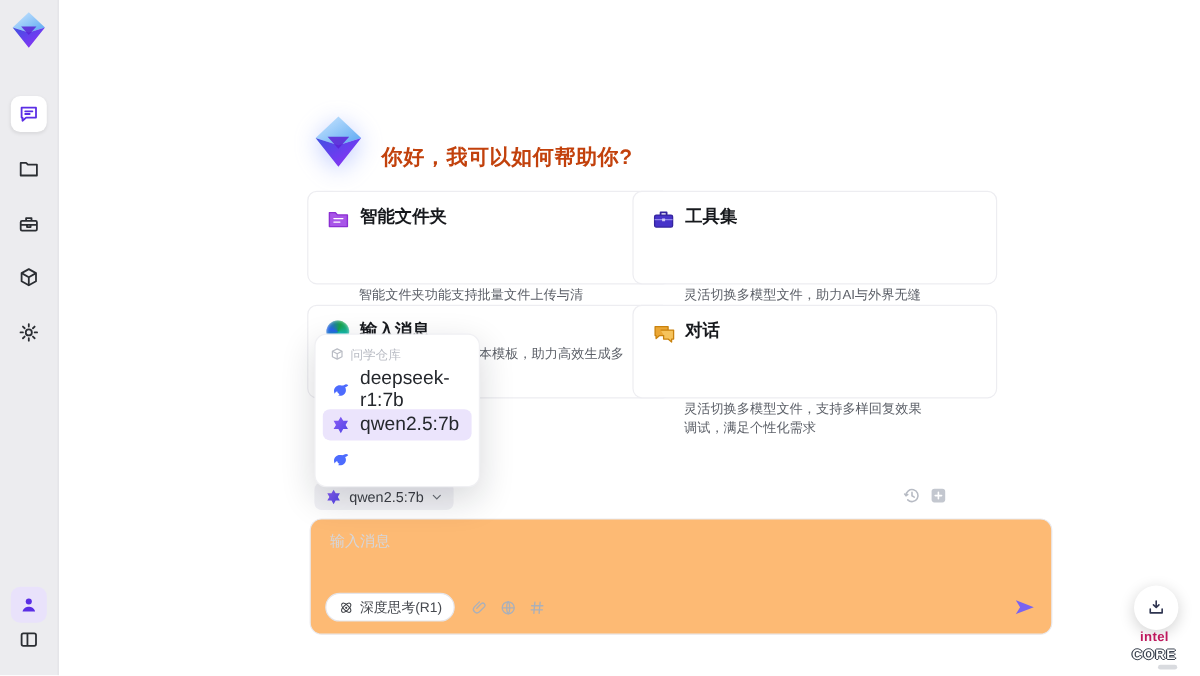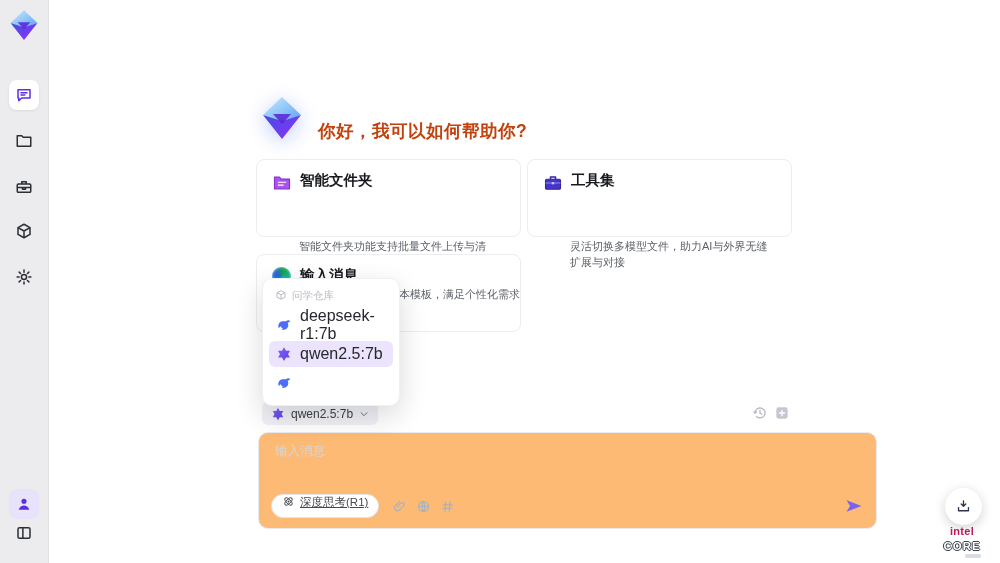--- a/index.html
+++ b/index.html
@@ -13,21 +13,21 @@
   .nav-item{position:absolute;left:9px;width:30px;height:30px;border-radius:8px;display:flex;align-items:center;justify-content:center;color:#2b2e33;cursor:pointer;}
   .nav-item svg{width:18px;height:18px;}
   .nav-item.active{background:#ffffff;color:#5b2ee5;box-shadow:0 1px 3px rgba(0,0,0,.08);}
   .nav-item.user{background:#e9e2fb;color:#5b2ee5;}
 
   
   .greet-gem{position:absolute;left:258px;top:94px;width:48px;height:48px;filter:drop-shadow(0 4px 10px rgba(110,140,255,.45));}
   .greet-title{position:absolute;left:318px;top:107px;font-size:17.5px;font-weight:bold;color:#c2410c;letter-spacing:.5px;}
 
   
-  .card{position:absolute;width:263px;height:76px;background:#fff;border:1px solid #ededf1;border-radius:8px;}
+  .card{position:absolute;width:263px;height:76px;background:#fff;border:1px solid #ededf1;border-radius:8px;padding-left:39px;}
   .card .c-icon{position:absolute;left:15px;top:13px;width:20px;height:20px;}
   .card .c-title{position:absolute;left:43px;top:11px;font-size:14.5px;font-weight:bold;color:#17191d;}
   .card .c-desc{position:absolute;left:42px;top:33px;width:208px;font-size:11px;line-height:16px;color:#5c6068;margin-top:45px;}
   .sphere{width:19px;height:19px;border-radius:50%;background:conic-gradient(from 200deg,#0ea5a4,#2563eb,#16a34a,#14b8b0,#0ea5a4);box-shadow:inset 0 0 3px rgba(255,255,255,.7);}
   .frag{position:absolute;left:399px;top:287px;font-size:11px;color:#5c6068;white-space:nowrap;z-index:4;}
 
   
   .dropdown{position:absolute;left:262px;top:278px;width:136px;background:#fff;border:1px solid #f0f0f3;border-radius:10px;
             box-shadow:0 10px 28px rgba(20,24,40,.16);z-index:30;padding:8px 0 6px;}
   .dd-header{display:flex;align-items:flex-start;gap:5px;padding:2px 12px 6px;font-size:10.5px;color:#b9bcc4;}
@@ -41,21 +41,21 @@
              background:#f1f1f5;border-radius:6px;padding:0 9px;font-size:12px;color:#3b3e44;cursor:pointer;}
   .model-btn svg{width:14px;height:14px;}
   .mini-ic{position:absolute;top:405px;width:16px;height:16px;color:#b7bbc4;cursor:pointer;}
   .mini-ic svg{width:16px;height:16px;}
 
   
   .composer{position:absolute;left:258px;top:432px;width:619px;height:97px;border:1px solid #e9e9ee;border-radius:10px;background:#fdba74;box-sizing:border-box;}
   .composer input{position:absolute;left:14px;top:10px;width:480px;border:none;outline:none;font-size:12.5px;color:#3a3d43;background:transparent;font-family:inherit;}
   .composer input::placeholder{color:#d4d6dc;}
   .c-bottom{position:absolute;left:12px;right:12px;bottom:10px;height:24px;display:flex;align-items:center;}
-  .pill{display:inline-flex;gap:5px;height:22px;padding:0 10px;border:1px solid #e5e5ea;border-radius:13px;font-size:11.5px;color:#46494f;cursor:pointer;background:#fff;text-decoration:underline;}
+  .pill{display:inline-flex;align-items:center;gap:5px;height:22px;padding:0 10px;border:1px solid #e5e5ea;border-radius:13px;font-size:11.5px;color:#46494f;cursor:pointer;background:#fff;}
   .pill svg{width:13px;height:13px;color:#3d4046;}
   .tool-ic{width:15px;height:15px;color:#aab0ba;margin-left:13px;cursor:pointer;}
   .tool-ic svg{width:15px;height:15px;}
   .send{margin-left:auto;width:20px;height:20px;color:#7a63f1;cursor:pointer;}
   .send svg{width:20px;height:20px;}
 
   
   .fab{position:absolute;left:945px;top:488px;width:37px;height:37px;border-radius:50%;background:#fff;
        box-shadow:0 3px 12px rgba(0,0,0,.18),0 0 0 6px rgba(255,255,255,.6);display:flex;align-items:center;justify-content:center;color:#2e3450;cursor:pointer;z-index:20;}
   .fab svg{width:17px;height:17px;}
@@ -173,22 +173,32 @@
     <div class="c-title">工具集</div>
     <div class="c-desc">灵活切换多模型文件，助力AI与外界无缝扩展与对接</div>
   </div>
 
   <div class="card" style="left:256px;top:254px">
     <div class="c-icon" style="top:12px">
         <div class="sphere"></div>
       </div>
     <div class="c-title">输入消息</div>
   </div>
-  <div class="frag">本模板，满足个性化需求</div>
-
+  <div class="frag">本模板，助力高效生成多</div>
+
+  <div class="card" style="left:527px;top:254px">
+    <div class="c-icon">
+      <svg viewBox="0 0 24 24" fill="#eba735" stroke="#c9820d" stroke-width="1.3" stroke-linejoin="round">
+          <path d="M3.5 5h13v9H8l-3.5 3V14h-1z"></path>
+          <path d="M9 8.5h13v9h-2v3l-3.5-3H12v-4" fill="#f6c35c"></path>
+        </svg>
+    </div>
+    <div class="c-title">对话</div>
+    <div class="c-desc">灵活切换多模型文件，支持多样回复效果调试，满足个性化需求</div>
+  </div>
 
   <div class="dropdown">
     <div class="dd-header">
       <svg viewBox="0 0 24 24" fill="none" stroke="#b9bcc4" stroke-width="2" stroke-linejoin="round">
           <path d="M4 7.5l8-4 8 4v9l-8 4-8-4z"></path>
           <path d="M4 7.5l8 4 8-4M12 11.5v8.5"></path>
         </svg>
       <span>问学仓库</span>
     </div>
     <div class="dd-item">

